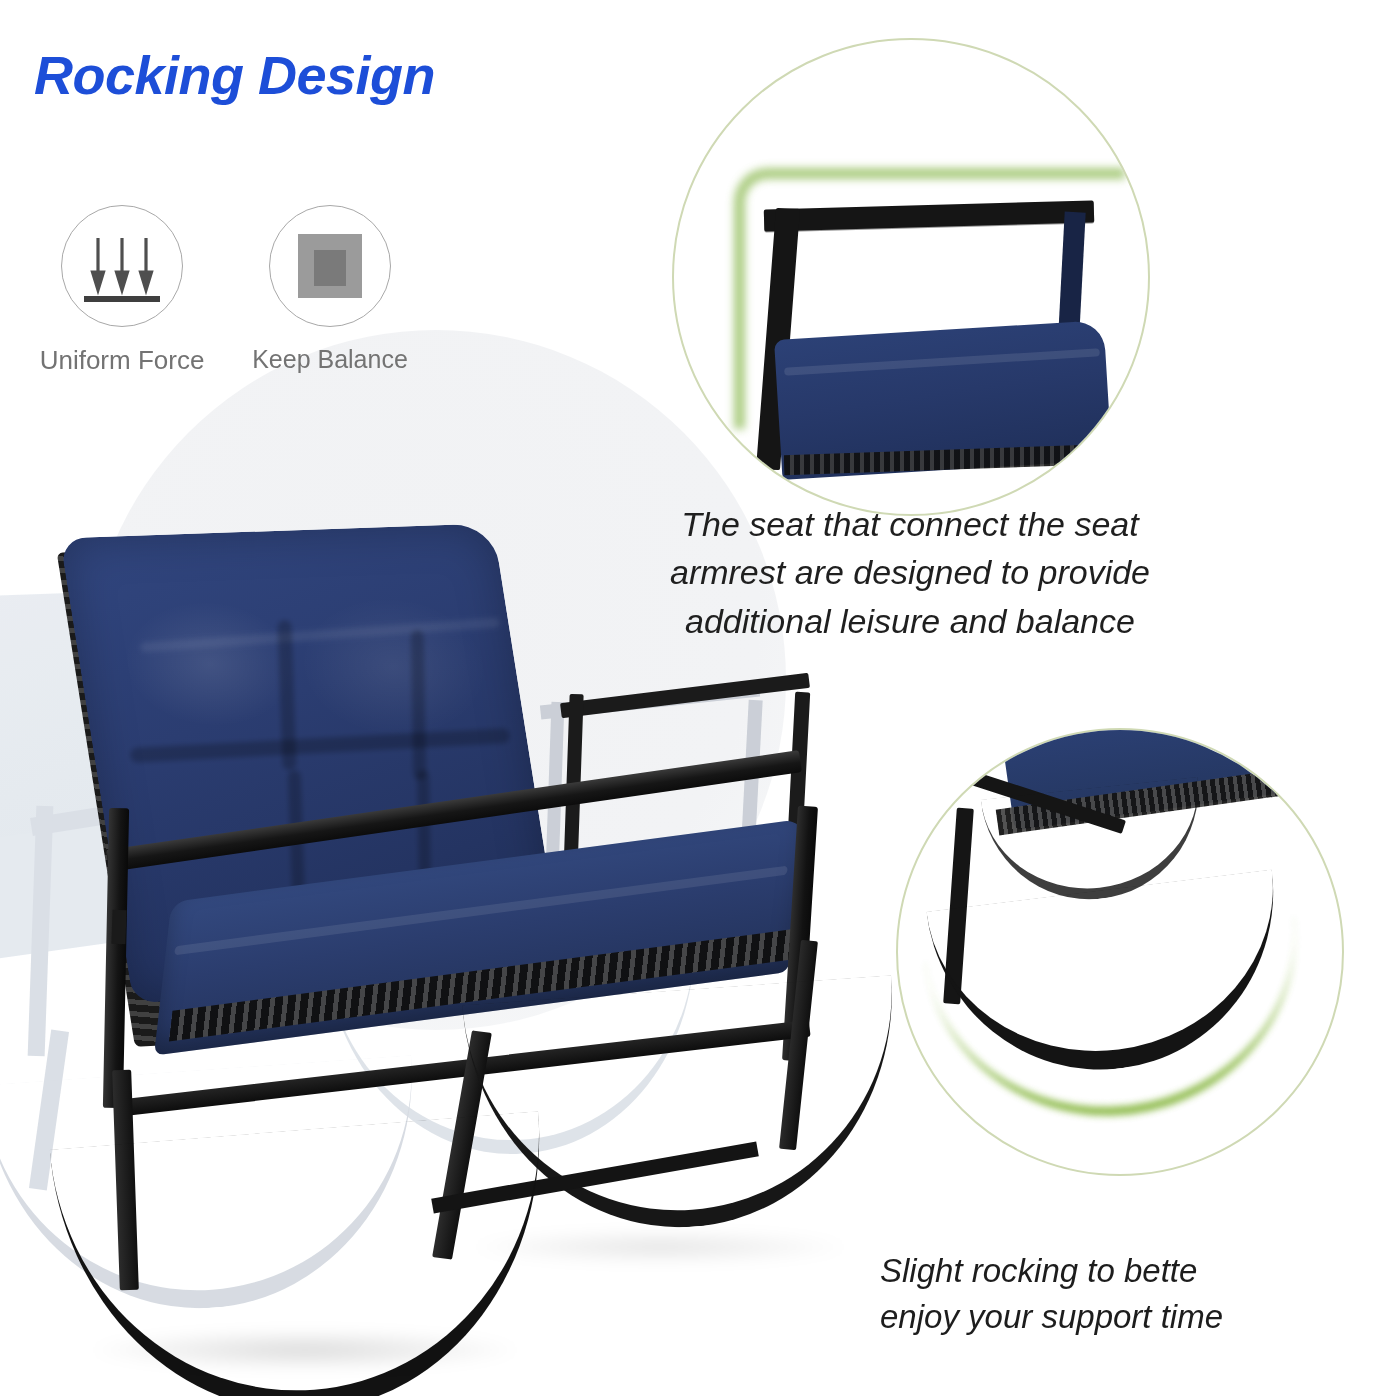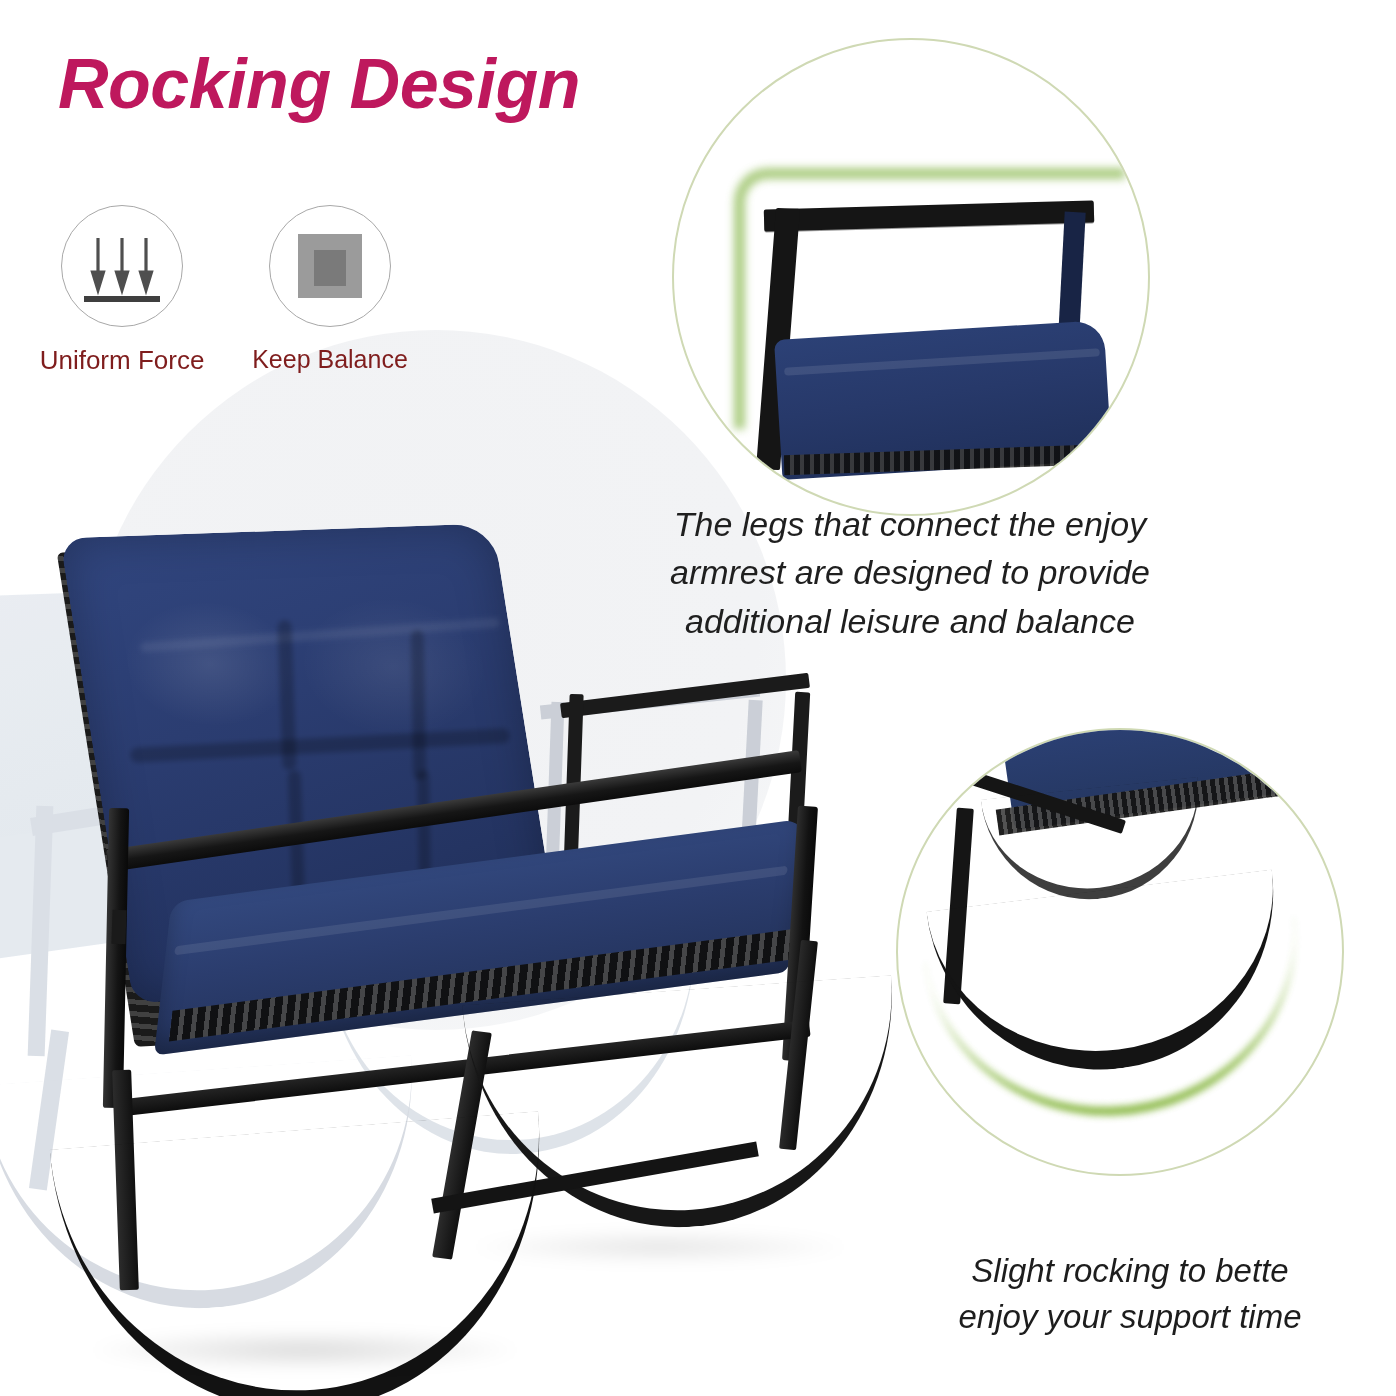--- a/index.html
+++ b/index.html
@@ -13,35 +13,35 @@
   
   .bg-circle{
     position:absolute;left:86px;top:330px;width:700px;height:700px;border-radius:50%;
     background:radial-gradient(circle at 46% 40%, #f1f2f4 0%, #f2f3f5 62%, #f6f7f8 82%, #ffffff 100%);
     z-index:1;
   }
 
   
   .title{
     position:absolute;left:34px;top:44px;z-index:20;
-    font-size:70px;font-weight:bold;font-style:italic;color:#be185d;
-    letter-spacing:-0.5px;white-space:nowrap;margin-left:24px;
+    font-size:54px;font-weight:bold;font-style:italic;color:#1d4ed8;
+    letter-spacing:-0.5px;white-space:nowrap;
   }
 
   
   .features{position:absolute;left:18px;top:205px;z-index:20;display:flex;gap:0;}
   .feature{width:208px;display:flex;flex-direction:column;align-items:center;}
   .f-circle{
     width:122px;height:122px;border-radius:50%;
     border:1.6px solid #a8a8a8;box-sizing:border-box;
     display:flex;align-items:center;justify-content:center;position:relative;
     background:#ffffff;
   }
   .f-label{
-    margin-top:18px;font-size:26px;color:#7f1d1d;white-space:nowrap;
+    margin-top:18px;font-size:26px;color:#737373;white-space:nowrap;
     font-family:"Liberation Sans", sans-serif;
   }
   .feature:nth-child(2) .f-label{font-size:25px;}
   .feature:nth-child(3) .f-label{font-size:25px;}
 
   
   .inset-top{
     position:absolute;left:672px;top:38px;width:478px;height:478px;border-radius:50%;
     border:2px solid #cfd9b4;box-sizing:border-box;overflow:hidden;background:#fff;z-index:15;
   }
@@ -126,21 +126,21 @@
   .para div{white-space:nowrap;}
 
   
   .headline{
     position:absolute;left:856px;top:1186px;z-index:25;
     font-size:43px;font-weight:bold;font-style:italic;color:#6da430;
     white-space:nowrap;letter-spacing:-0.3px;
   }
   .caption{
     position:absolute;left:880px;top:1248px;width:500px;z-index:25;
-    text-align:center;font-style:italic;color:#1d1d1d;font-size:33px;line-height:1.4;
+    font-style:italic;color:#1d1d1d;font-size:33px;line-height:1.4;
   }
   .caption div{white-space:nowrap;}
 
   
   .chair-wrap{position:absolute;left:0px;top:470px;width:880px;height:900px;z-index:10;}
 
   
   .ghost{position:absolute;left:0;top:0;width:880px;height:900px;
          filter:blur(0.6px);opacity:.95;}
   .g-back{
@@ -375,21 +375,21 @@
     <div class="glow"></div>
     <div class="frame-top"></div>
     <div class="frame-left"></div>
     <div class="frame-right"></div>
     <div class="cushion"></div>
     <div class="cushion-seam"></div>
     <div class="rattan"></div>
   </div>
 
   <div class="para">
-    <div>The legs that connect the enjoy</div>
+    <div>The seat that connect the seat</div>
     <div>armrest are designed to provide</div>
     <div>additional leisure and balance</div>
   </div>
 
   <div class="inset-bot">
     <div class="seat-cush"></div>
     <div class="seat-weave"></div>
     <div class="arm-diag"></div>
     <div class="leg-vert"></div>
     <div class="rocker2"></div>

